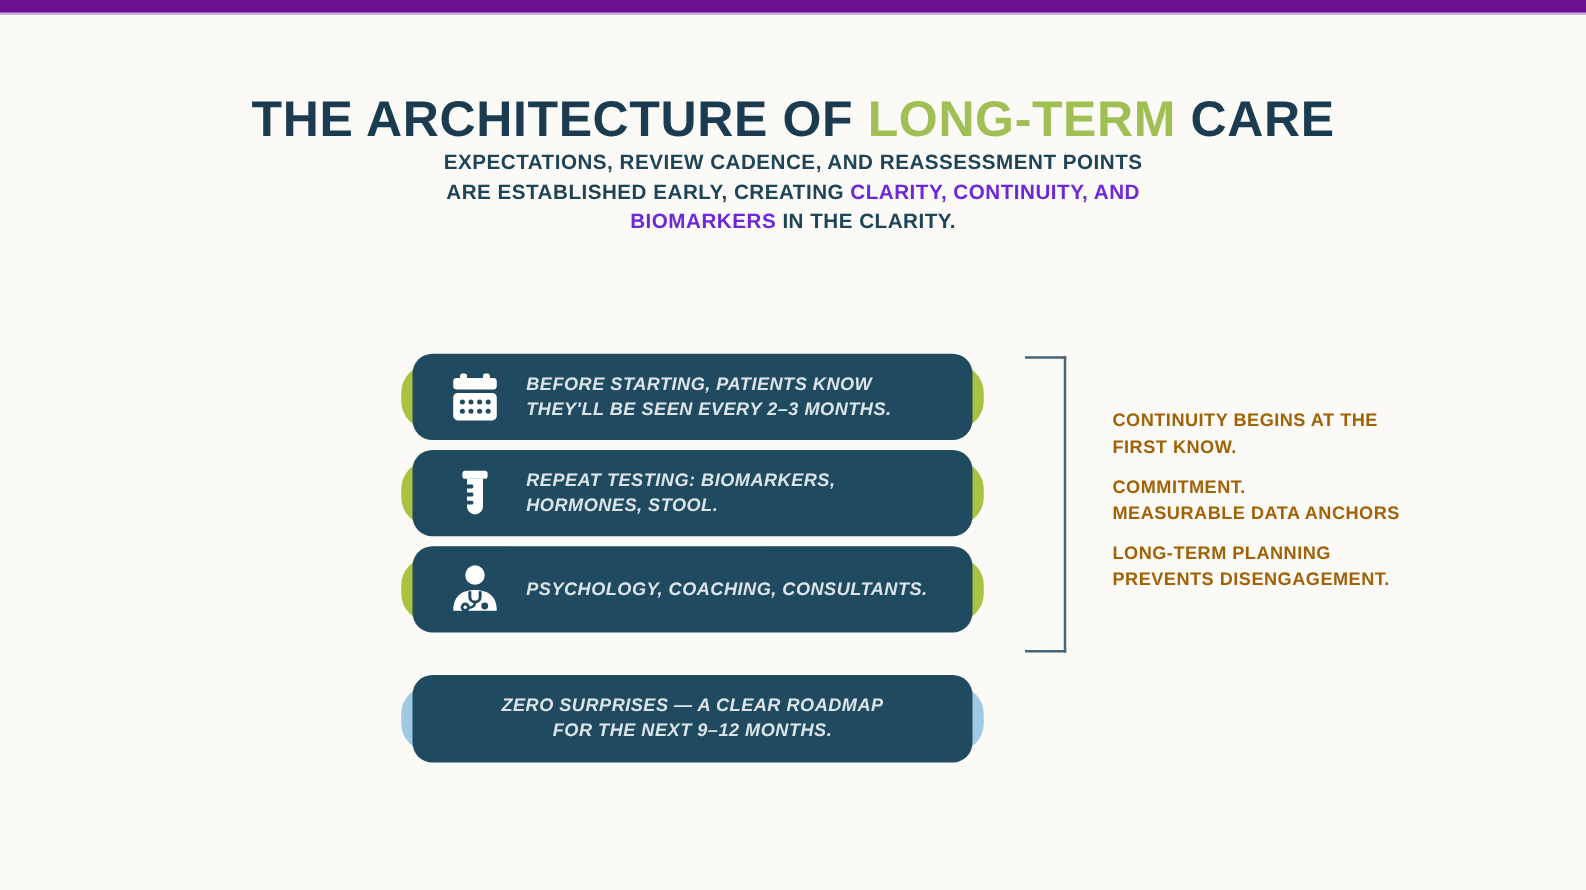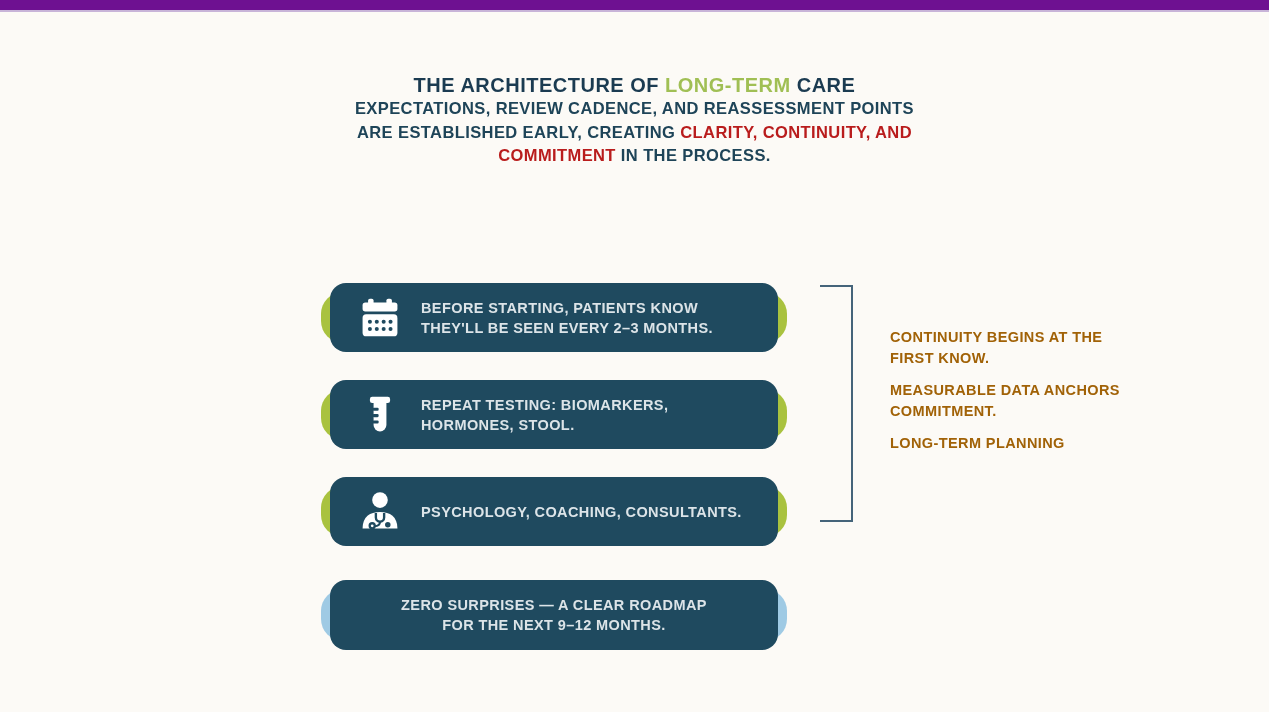--- a/index.html
+++ b/index.html
@@ -4,28 +4,28 @@
 <style>
   html,body{margin:0;padding:0;}
   body{font-family:"Liberation Sans", sans-serif; background:#e9e9e9;}
   #page{position:relative; width:1269px; height:712px; background:#FCFAF6; overflow:hidden; margin:0 auto;}
 
   
   .topbar{position:absolute; left:0; top:0; width:100%; height:10px; background:#6E1191; border-bottom:2px solid #C8B4D8;}
 
   
   .header{position:absolute; left:0; top:74px; width:100%; text-align:center;}
-  .title{font-size:20px; font-weight:bold; letter-spacing:0.5px; color:#1B3B51; white-space:nowrap;}
+  .title{font-size:40px; font-weight:bold; letter-spacing:0.5px; color:#1B3B51; white-space:nowrap;}
   .title .hl{color:#A0BF54;}
   .subtitle{font-size:16.5px; font-weight:bold; letter-spacing:0.4px; line-height:23.5px; color:#1E4458;}
-  .subtitle .hl{color:#b91c1c;}
+  .subtitle .hl{color:#6d28d9;}
 
   
   .cards{position:absolute; left:330px; top:283px; width:448px;}
-  .card-wrap{position:relative; height:69px; margin-bottom:28px;}
+  .card-wrap{position:relative; height:69px; margin-bottom:8px;font-style:italic;}
   .card-wrap.summary{margin-top:34px; height:70px;border-radius:29px;}
   .accent{position:absolute; left:-9px; right:-9px; top:9px; bottom:9px; border-radius:22px; background:#A9C23F;}
   .card-wrap.summary .accent{background:#9FCAE4;}
   .card{position:absolute; left:0; top:0; right:0; bottom:0; background:#1F4A5F; border-radius:16px;
         display:flex; align-items:center; padding:0 20px 0 26px; box-sizing:border-box;}
   .card-wrap.summary .card{justify-content:center; padding:0 14px; text-align:center;}
   .icon-box{width:48px; flex:none; display:flex; align-items:center; justify-content:center; margin-right:17px;}
   .card-text{font-size:14.5px; font-weight:bold; letter-spacing:0.4px; line-height:20px; color:#DCE4E8;}
 
   
@@ -41,21 +41,21 @@
 
 <div id="page">
 
   <div class="topbar"></div>
 
   <div class="header">
     <div class="title"><span>THE ARCHITECTURE OF</span> <span class="hl">LONG-TERM</span> <span>CARE</span></div>
     <div class="subtitle">
       <div><span>EXPECTATIONS, REVIEW CADENCE, AND REASSESSMENT POINTS</span></div>
       <div><span>ARE ESTABLISHED EARLY, CREATING</span> <span class="hl">CLARITY, CONTINUITY, AND</span></div>
-      <div><span class="hl">COMMITMENT</span> <span>IN THE PROCESS.</span></div>
+      <div><span class="hl">BIOMARKERS</span> <span>IN THE CLARITY.</span></div>
     </div>
   </div>
 
   <div class="cards">
 
     <div class="card-wrap">
       <div class="accent"></div>
       <div class="card">
         <div class="icon-box">
           <svg width="44" height="44" viewBox="0 0 48 48">
@@ -132,21 +132,22 @@
   </div>
 
   <div class="bracket"></div>
 
   <div class="notes">
     <div class="note">
       <div>CONTINUITY BEGINS AT THE</div>
       <div>FIRST KNOW.</div>
     </div>
     <div class="note">
+      <div>COMMITMENT.</div>
       <div>MEASURABLE DATA ANCHORS</div>
-      <div>COMMITMENT.</div>
     </div>
     <div class="note">
       <div>LONG-TERM PLANNING</div>
+      <div>PREVENTS DISENGAGEMENT.</div>
     </div>
   </div>
 
 </div>
 
 </body></html>

